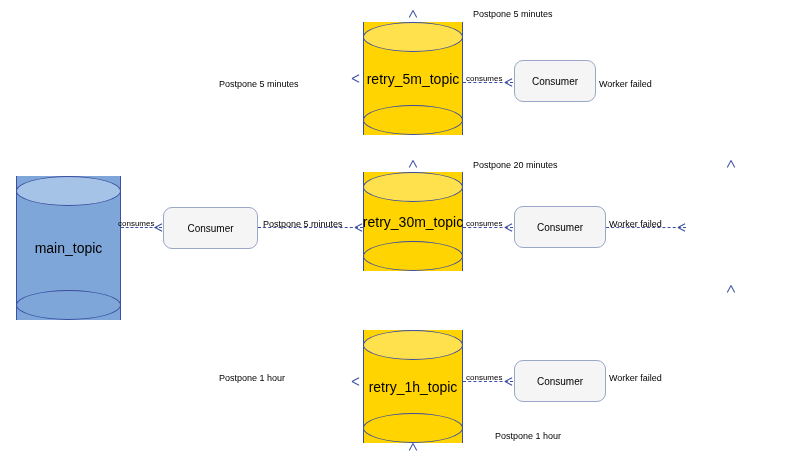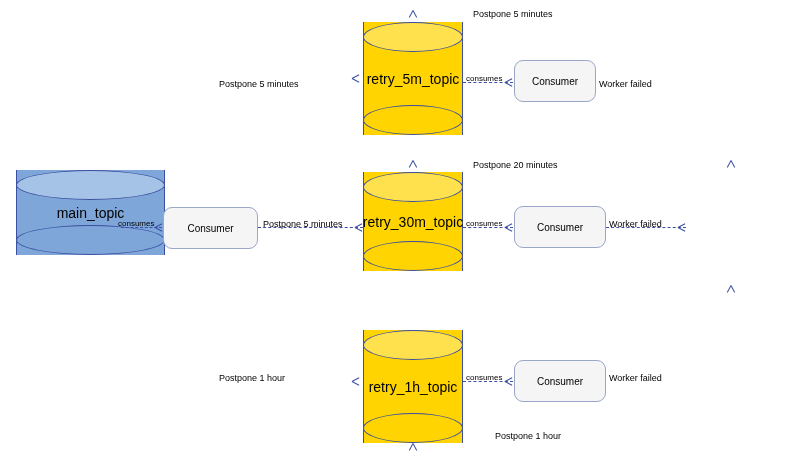--- a/index.html
+++ b/index.html
@@ -82,21 +82,21 @@
     white-space:nowrap;
     letter-spacing:0px;
   }
   .edge-label.big{font-size:9px;}
 </style>
 </head>
 <body>
 
 <div id="canvas">
 
-  <div class="cyl blue" style="left:16px;top:170px;width:105px;height:85px;padding-left:44px;">
+  <div class="cyl blue" style="left:16px;top:176px;width:105px;height:144px;">
     <div class="body"></div>
     <div class="bot"></div>
     <div class="top"></div>
     <div class="label">main_topic</div>
   </div>
 
   <div class="hline" style="left:121px;top:227px;width:41px;"></div>
   <div class="ah right" style="left:155px;top:227px;">
       <span></span>
       <span></span>

